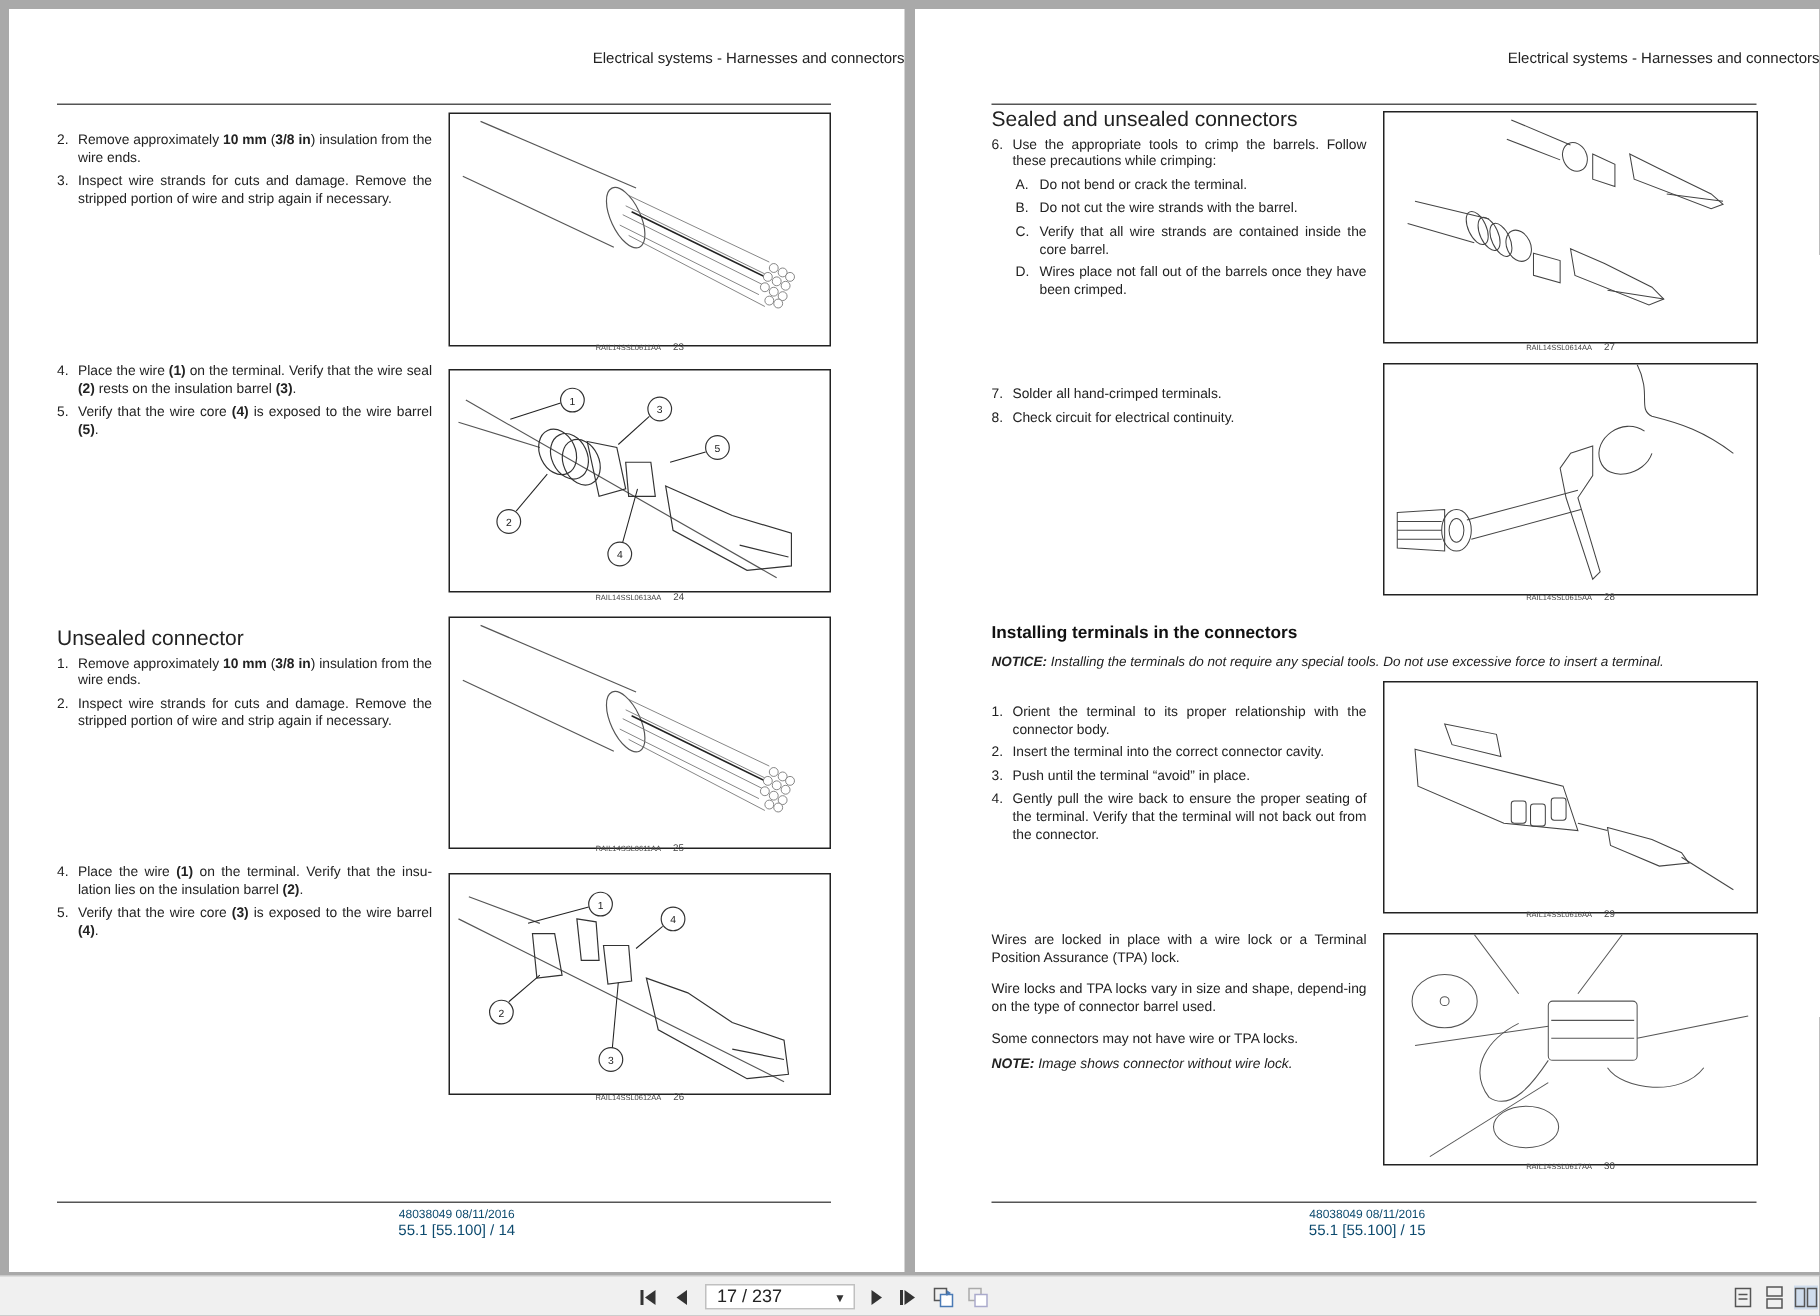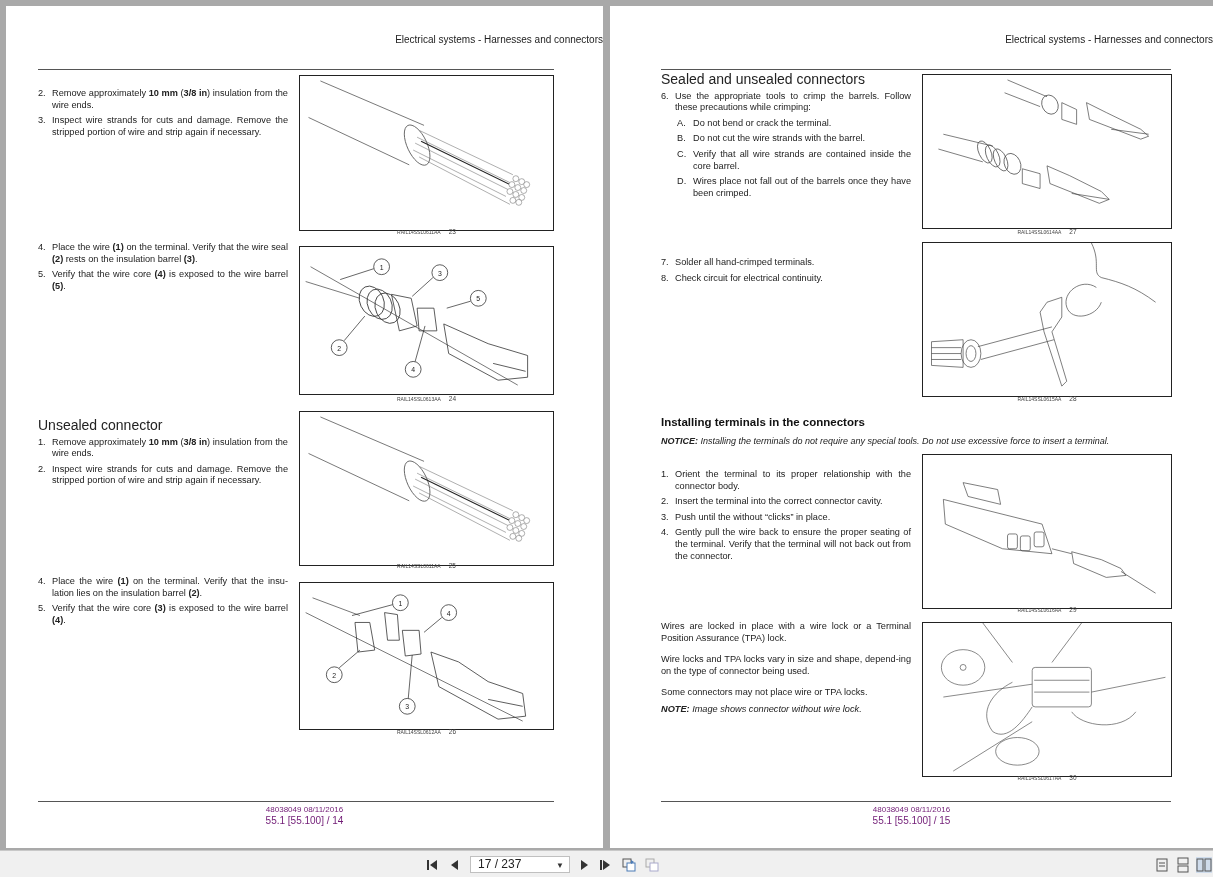--- a/index.html
+++ b/index.html
@@ -31,21 +31,21 @@
   .notice { position:absolute; font-size:9px; font-style:italic; color:#222; }
   .notice b { font-style:italic; }
   .figure {
     position:absolute; border:1px solid #222; background:#fff; box-sizing:border-box;
   }
   .figure svg { width:100%; height:100%; display:block; }
   .caption {
     position:absolute; font-size:5px; color:#444; text-align:center; white-space:nowrap;
   }
   .caption .fignum { font-size:6.5px; margin-left:8px; }
-  .footer { position:absolute; left:0; right:0; text-align:center; color:#701a75; }
+  .footer { position:absolute; left:0; right:0; text-align:center; color:#0c4a6e; }
   .footer .doc { font-size:8px; }
   .footer .pg { font-size:10px; margin-top:1px; }
   .bold { font-weight:bold; }
   
   #toolbar {
     position:absolute; left:0; top:850px; width:1213px; height:27px; background:#f0f0f0;
     border-top:1px solid #c8c8c8;
   }
   .tb-btn { position:absolute; top:6px; width:16px; height:16px; cursor:pointer; }
   #page-select {
@@ -361,21 +361,21 @@
         <li>
           <span class="num">1.</span>
           <span class="body"><span>Orient the terminal to its proper relationship with the connector body.</span></span>
         </li>
         <li>
           <span class="num">2.</span>
           <span class="body"><span>Insert the terminal into the correct connector cavity.</span></span>
         </li>
         <li>
           <span class="num">3.</span>
-          <span class="body"><span>Push until the without “clicks” in place.</span></span>
+          <span class="body"><span>Push until the terminal “avoid” in place.</span></span>
         </li>
         <li>
           <span class="num">4.</span>
           <span class="body"><span>Gently pull the wire back to ensure the proper seating of the terminal.  Verify that the terminal will not back out from the connector.</span></span>
         </li>
       </ol>
   </div>
 
   <div class="figure" style="left:312px; top:448px; width:250px; height:155px;">
     <svg viewBox="0 0 250 155">
@@ -390,22 +390,22 @@
         <line x1="200" y1="118" x2="235" y2="140"></line>
       </g>
     </svg>
   </div>
   <div class="caption" style="left:312px; width:250px; top:600px;">
     <span>RAIL14SSL0616AA</span><span class="fignum">29</span>
   </div>
 
   <div class="text-block" style="left:51px; top:615px; width:250px;">
     <p>Wires are locked in place with a wire lock or a Terminal Position Assurance (TPA) lock.</p>
-    <p>Wire locks and TPA locks vary in size and shape, depend-ing on the type of connector being used.</p>
-    <p style="margin-bottom:5px;">Some connectors may not place wire or TPA locks.</p>
+    <p>Wire locks and TPA locks vary in size and shape, depend-ing on the type of connector barrel used.</p>
+    <p style="margin-bottom:5px;">Some connectors may not have wire or TPA locks.</p>
     <p style="font-style:italic;"><b>NOTE:</b><span> Image shows connector without wire lock.</span></p>
   </div>
 
   <div class="figure" style="left:312px; top:616px; width:250px; height:155px;">
     <svg viewBox="0 0 250 155">
       <g fill="none" stroke="#555" stroke-width="0.7">
         <ellipse cx="40" cy="45" rx="22" ry="18"></ellipse>
           <circle cx="40" cy="45" r="3"></circle>
         <rect x="110" y="45" width="60" height="40" rx="3"></rect>
         <line x1="112" y1="58" x2="168" y2="58"></line>

